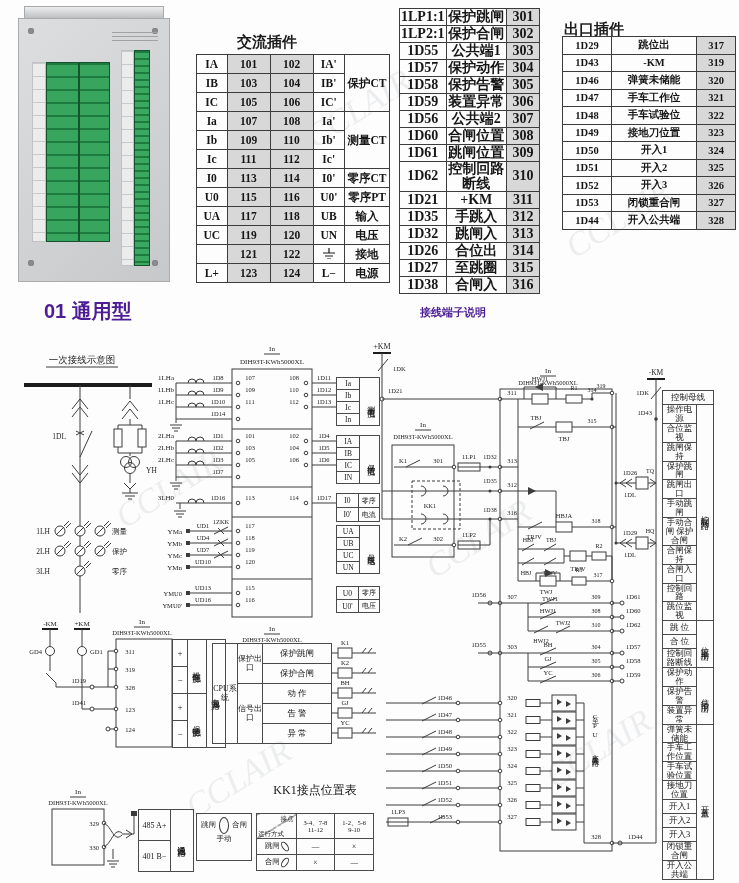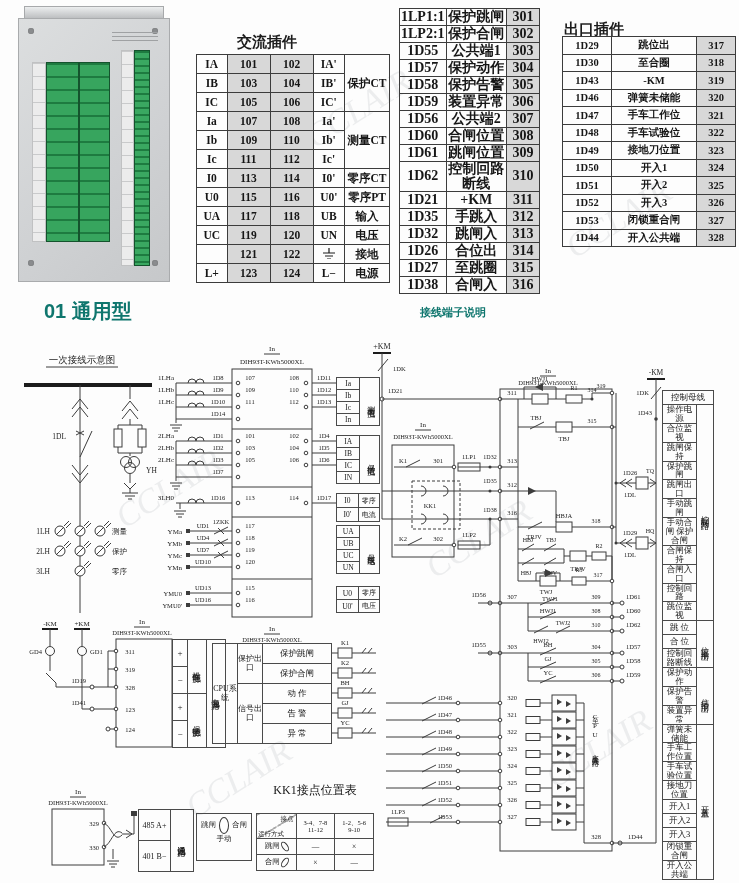--- a/index.html
+++ b/index.html
@@ -16,21 +16,21 @@
   .screw{position:absolute;width:6px;height:6px;border-radius:50%;background:#8a8c8e;box-shadow:inset 0 0 1px #555;}
   .lblstrip{position:absolute;background:#ececec;border:1px solid #c0c1c2;
             background-image:repeating-linear-gradient(180deg,#c9cacb 0 1px,transparent 1px 13px);}
   .tblock{position:absolute;left:30px;top:58px;width:62px;height:178px;border:1px solid #14532d;
           background:repeating-linear-gradient(180deg,#1e7b40 0 2px,#37a55e 2px 13px);}
   .tblock:after{content:"";position:absolute;left:50%;top:0;width:2px;height:100%;background:#14532d;}
   .conn{position:absolute;left:118px;top:46px;width:14px;height:214px;border:1px solid #14532d;
         background:repeating-linear-gradient(180deg,#1e7b40 0 2px,#3aa861 2px 7px);}
   .print{position:absolute;left:96px;top:28px;width:46px;height:12px;
          background:repeating-linear-gradient(180deg,#9fa1a3 0 1px,transparent 1px 4px);}
-  .red{position:absolute;color:#0f766e;font-weight:bold;font-family:"Liberation Sans",sans-serif;}
+  .red{position:absolute;color:#4c1d95;font-weight:bold;font-family:"Liberation Sans",sans-serif;}
   
   table{border-collapse:collapse;}
   .tt{position:absolute;font-family:"Liberation Serif",serif;font-weight:bold;color:#161616;}
   .tt td{border:1px solid #3c3c3c;text-align:center;padding:0 1px;}
   .ac{left:196px;top:54px;width:194px;font-size:11.5px;}
   .ac td{height:18px;}
   .ac td:nth-child(2),.ac td:nth-child(3){background:#d8d8d8;width:40px;}
   .io{left:399px;top:8px;width:141px;font-size:14px;}
   .io td{height:16px;line-height:1.05;}
   .io td:last-child{background:#d8d8d8;width:30px;}
@@ -284,25 +284,20 @@
         </tr>
       </tbody>
     </table>
   <div class="ttl" style="left:564px;top:20px">出口插件</div>
   <table class="tt ou">
       <tbody>
         <tr>
           <td>1D29</td>
           <td>跳位出</td>
           <td>317</td>
-        </tr>
-        <tr>
-          <td>1D30</td>
-          <td>至合圈</td>
-          <td>318</td>
         </tr>
         <tr>
           <td>1D43</td>
           <td>-KM</td>
           <td>319</td>
         </tr>
         <tr>
           <td>1D46</td>
           <td>弹簧未储能</td>
           <td>320</td>

